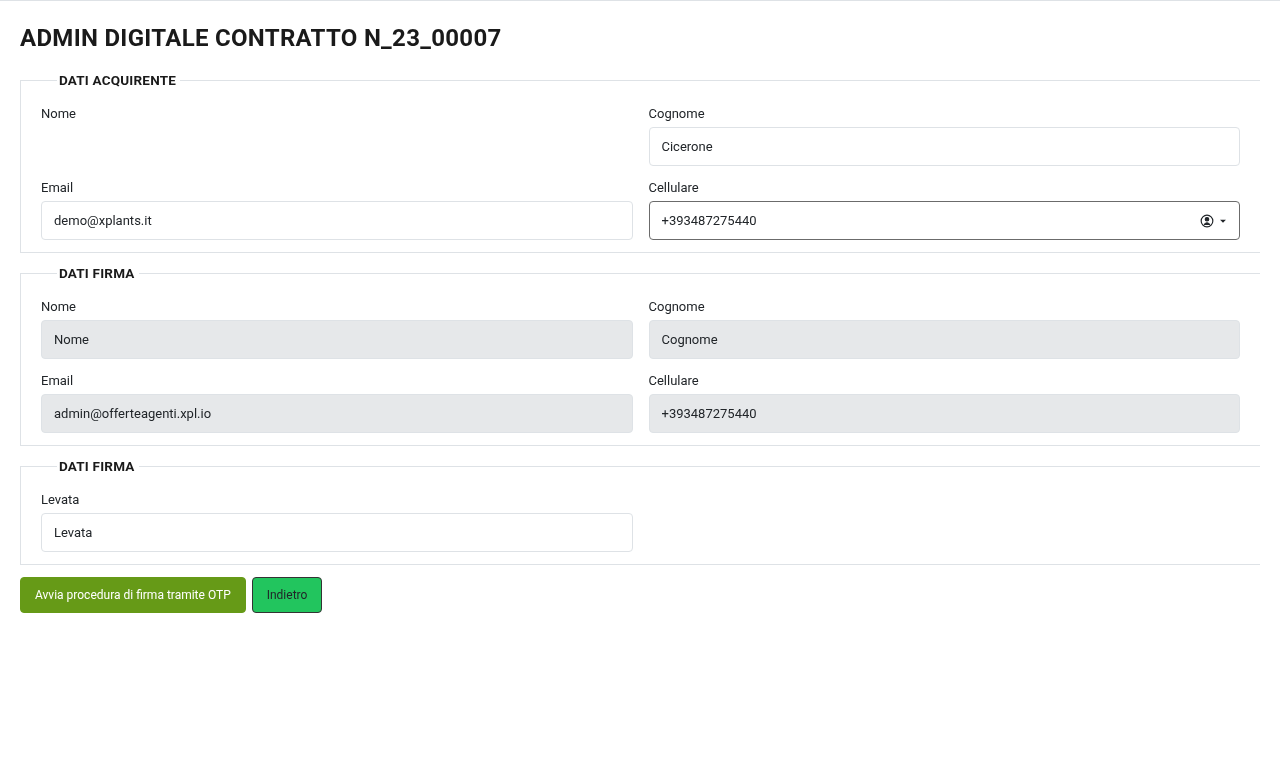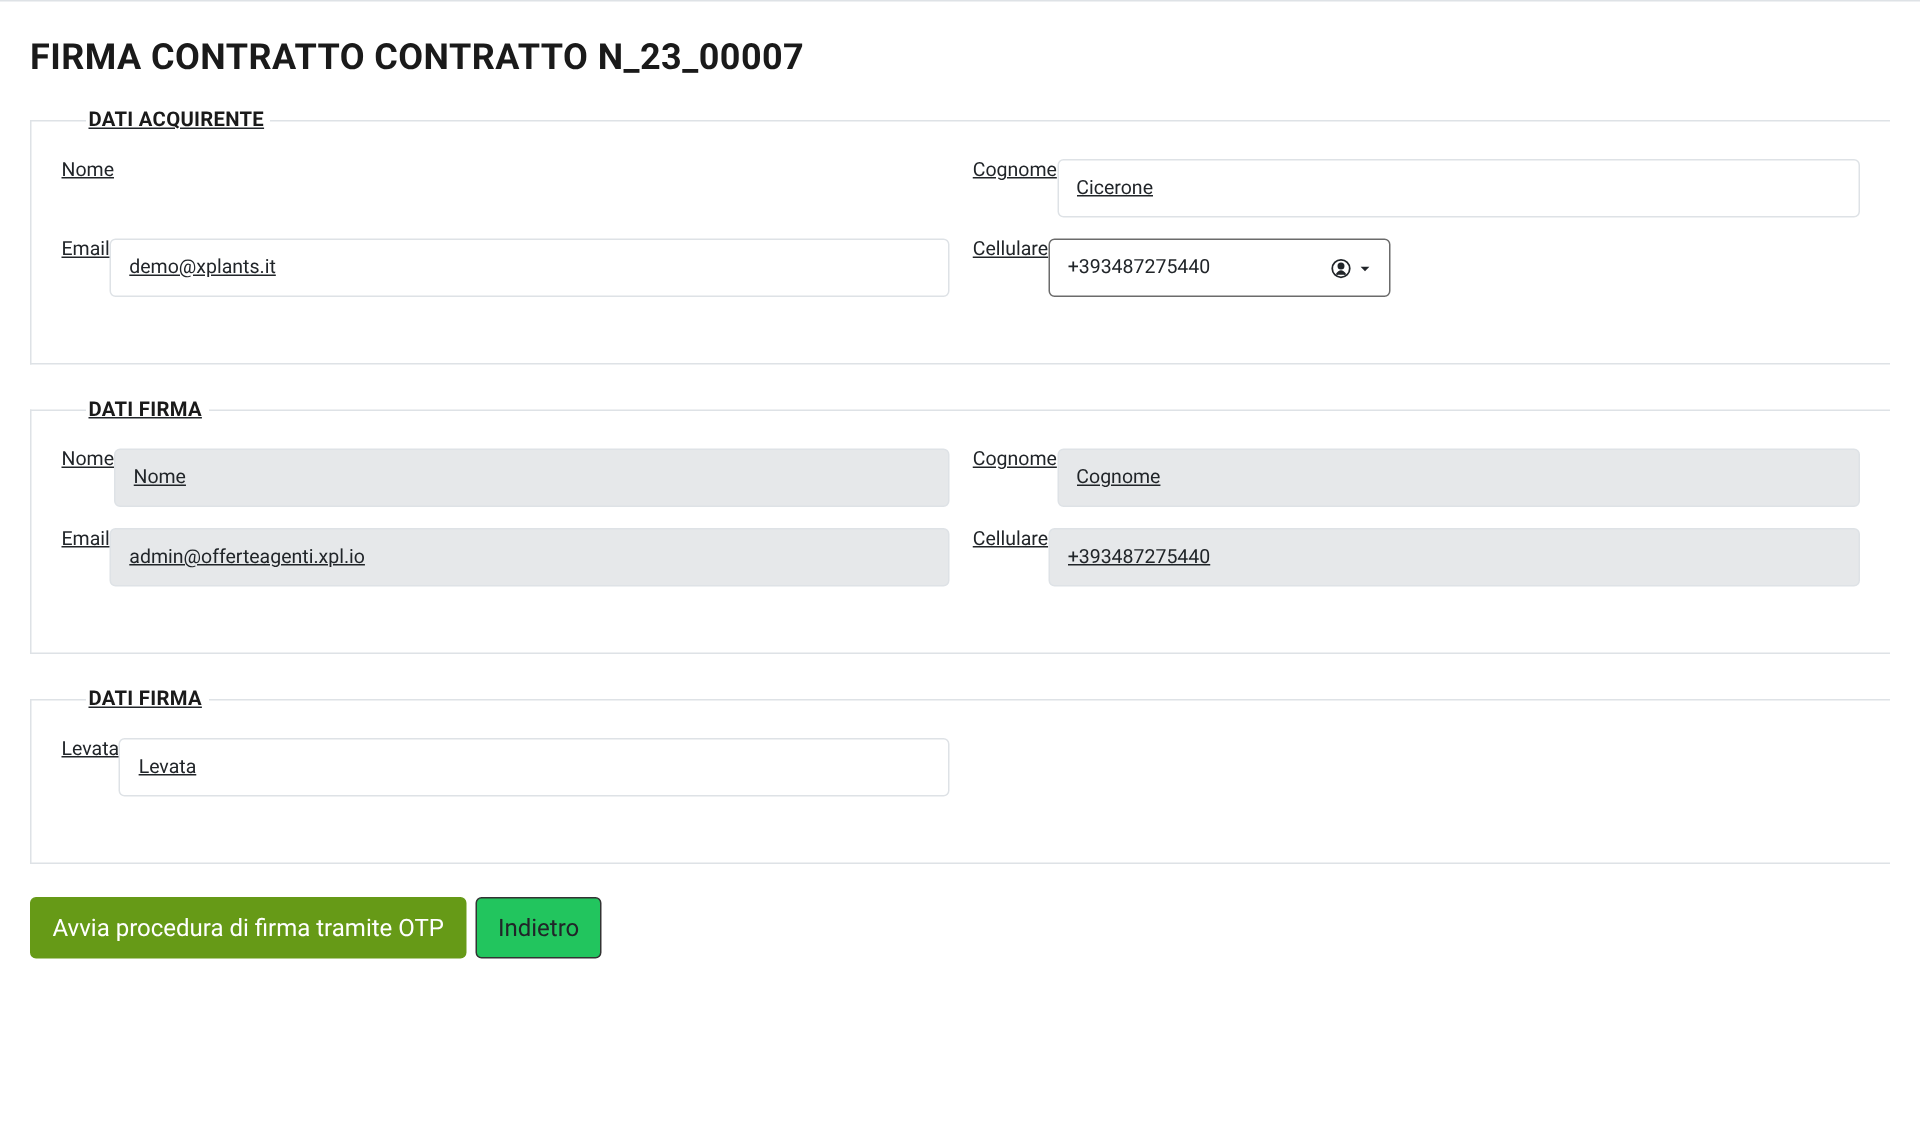--- a/index.html
+++ b/index.html
@@ -21,45 +21,44 @@
       font-size: 24px;
       font-weight: 700;
       margin: 10px 0 20px 0;
       color: #1a1a1a;
       letter-spacing: 0.3px;
     }
     fieldset {
       border: 1px solid #dee2e6;
       border-left-width: 1px;
       border-right: none;
-      margin-bottom: 22px;
-      padding: 18px 20px 44px 20px;
+      margin-bottom: 12px;
+      padding: 18px 20px 12px 20px;
       position: relative;
-      text-decoration: underline;
     }
     fieldset legend {
       font-size: 13.5px;
       font-weight: 700;
       padding: 0 4px 0 2px;
       margin-left: 16px;
       color: #1a1a1a;
       letter-spacing: 0.2px;
     }
     .row {
       display: flex;
       gap: 16px;
       margin-bottom: 14px;
     }
     .row:last-child {
       margin-bottom: 0;
     }
     .form-group {
       flex: 1;
       display: flex;
-      flex-direction: row;
+      flex-direction: column;
     }
     .form-label {
       font-size: 13px;
       color: #212529;
       margin-bottom: 6px;
     }
     .form-input {
       width: 100%;
       padding: 11px 12px;
       font-size: 13px;
@@ -99,41 +98,41 @@
       width: 14px;
       height: 14px;
     }
     .btn-row {
       display: flex;
       gap: 6px;
       margin-top: 6px;
     }
     .btn {
       padding: 10px 14px;
-      font-size: 16px;
+      font-size: 12px;
       border-radius: 4px;
       cursor: pointer;
       font-family: inherit;
     }
     .btn-primary {
       background: #669a17;
       border: 1px solid #669a17;
       color: #fff;
     }
     .btn-secondary {
       background: #22c55e;
       border: 1px solid #333;
       color: #212529;
     }
   </style>
 </head>
 <body>
 
 <div class="container">
-  <h1 class="page-title">FIRMA CONTRATTO CONTRATTO N_23_00007</h1>
+  <h1 class="page-title">ADMIN DIGITALE CONTRATTO N_23_00007</h1>
 
   <fieldset>
     <legend>DATI ACQUIRENTE</legend>
     <div class="row">
       <div class="form-group">
         <label class="form-label">Nome</label>
       </div>
       <div class="form-group">
         <label class="form-label">Cognome</label>
         <input type="text" class="form-input" value="Cicerone" style="">

